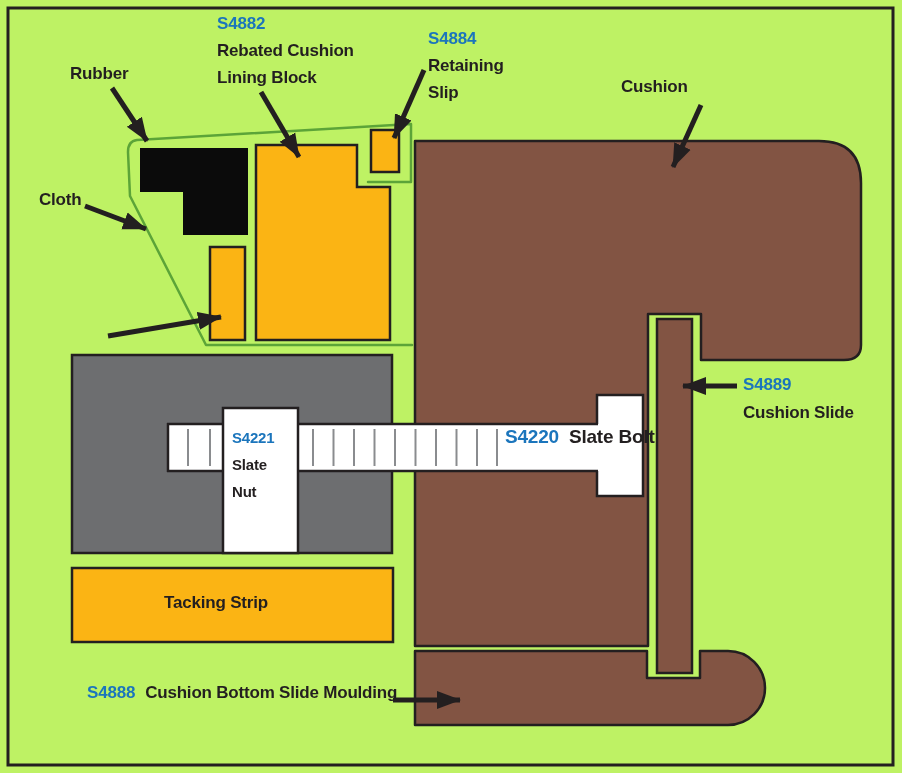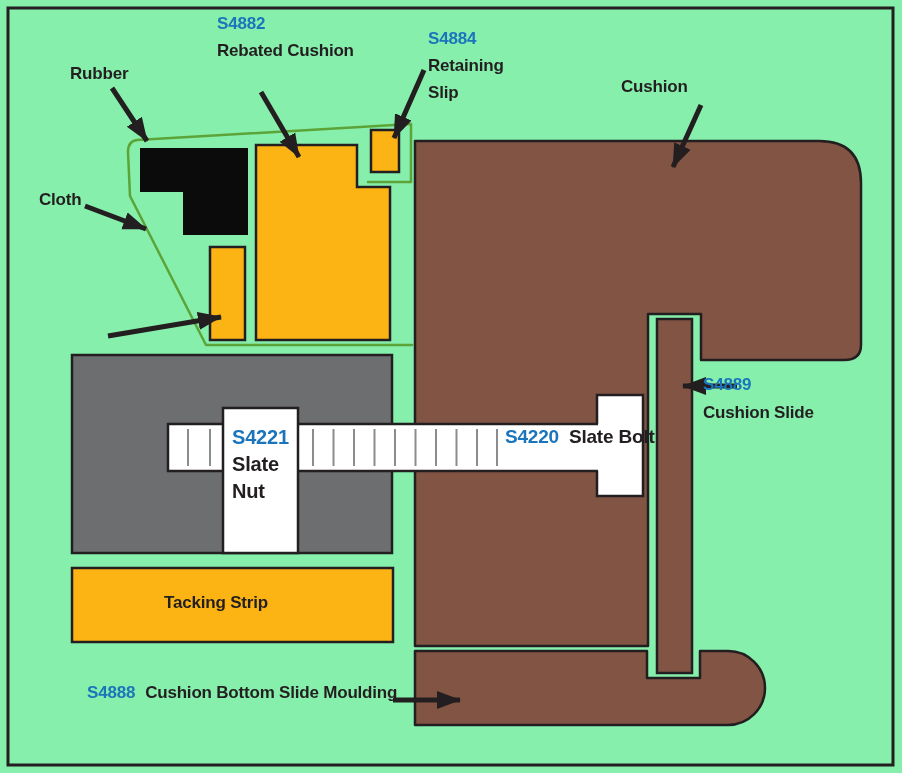--- a/index.html
+++ b/index.html
@@ -1,33 +1,33 @@
 <!DOCTYPE html>
 <html><head>
 <meta charset="utf-8">
 <style>
   html,body{margin:0;padding:0;background:#ffffff;}
   .stage{
     position:relative;
     width:902px;height:773px;
-    background:#86efac;
+    background:#bef264;
     font-family:"Liberation Sans", sans-serif;
     overflow:hidden;
   }
   .stage svg{position:absolute;left:0;top:0;}
   .lbl{
     position:absolute;
     font-weight:bold;
     font-size:17px;
     line-height:27px;
     color:#231F20;
     letter-spacing:-0.2px;
     white-space:nowrap;
   }
-  .lbl.small{font-size:20px;line-height:27px;}
+  .lbl.small{font-size:15px;line-height:27px;}
   .lbl.oneline-small{font-size:19px;line-height:20px;}
   .blue{color:#1B75BC;}
   .gap{display:inline-block;width:10px;}
   .center{text-align:center;}
 </style>
 </head>
 <body>
 
 <div class="stage">
 
@@ -94,20 +94,21 @@
       <line x1="85" y1="206" x2="146" y2="229" marker-end="url(#ah)"></line>
       <line x1="108" y1="336" x2="221" y2="317" marker-end="url(#ah)"></line>
       <line x1="737" y1="386" x2="683" y2="386" marker-end="url(#ah)"></line>
       <line x1="393" y1="700" x2="460" y2="700" marker-end="url(#ah)"></line>
     </g>
   </svg>
 
   <div class="lbl" style="left:217px;top:10px">
     <div class="blue">S4882</div>
     <div>Rebated Cushion</div>
+    <div>Lining Block</div>
   </div>
 
   <div class="lbl" style="left:428px;top:25px">
     <div class="blue">S4884</div>
     <div>Retaining</div>
     <div>Slip</div>
   </div>
 
   <div class="lbl" style="left:70px;top:60px">
     <span>Rubber</span>
@@ -115,21 +116,21 @@
 
   <div class="lbl" style="left:621px;top:73px">
     <span>Cushion</span>
   </div>
 
   <div class="lbl" style="left:39px;top:186px">
     <span>Cloth</span>
   </div>
 
 
-  <div class="lbl" style="left:703px;top:371px;line-height:28px">
+  <div class="lbl" style="left:743px;top:371px;line-height:28px">
     <div class="blue">S4889</div>
     <div>Cushion Slide</div>
   </div>
 
   <div class="lbl small" style="left:232px;top:424px">
     <div class="blue">S4221</div>
     <div>Slate</div>
     <div>Nut</div>
   </div>
 

